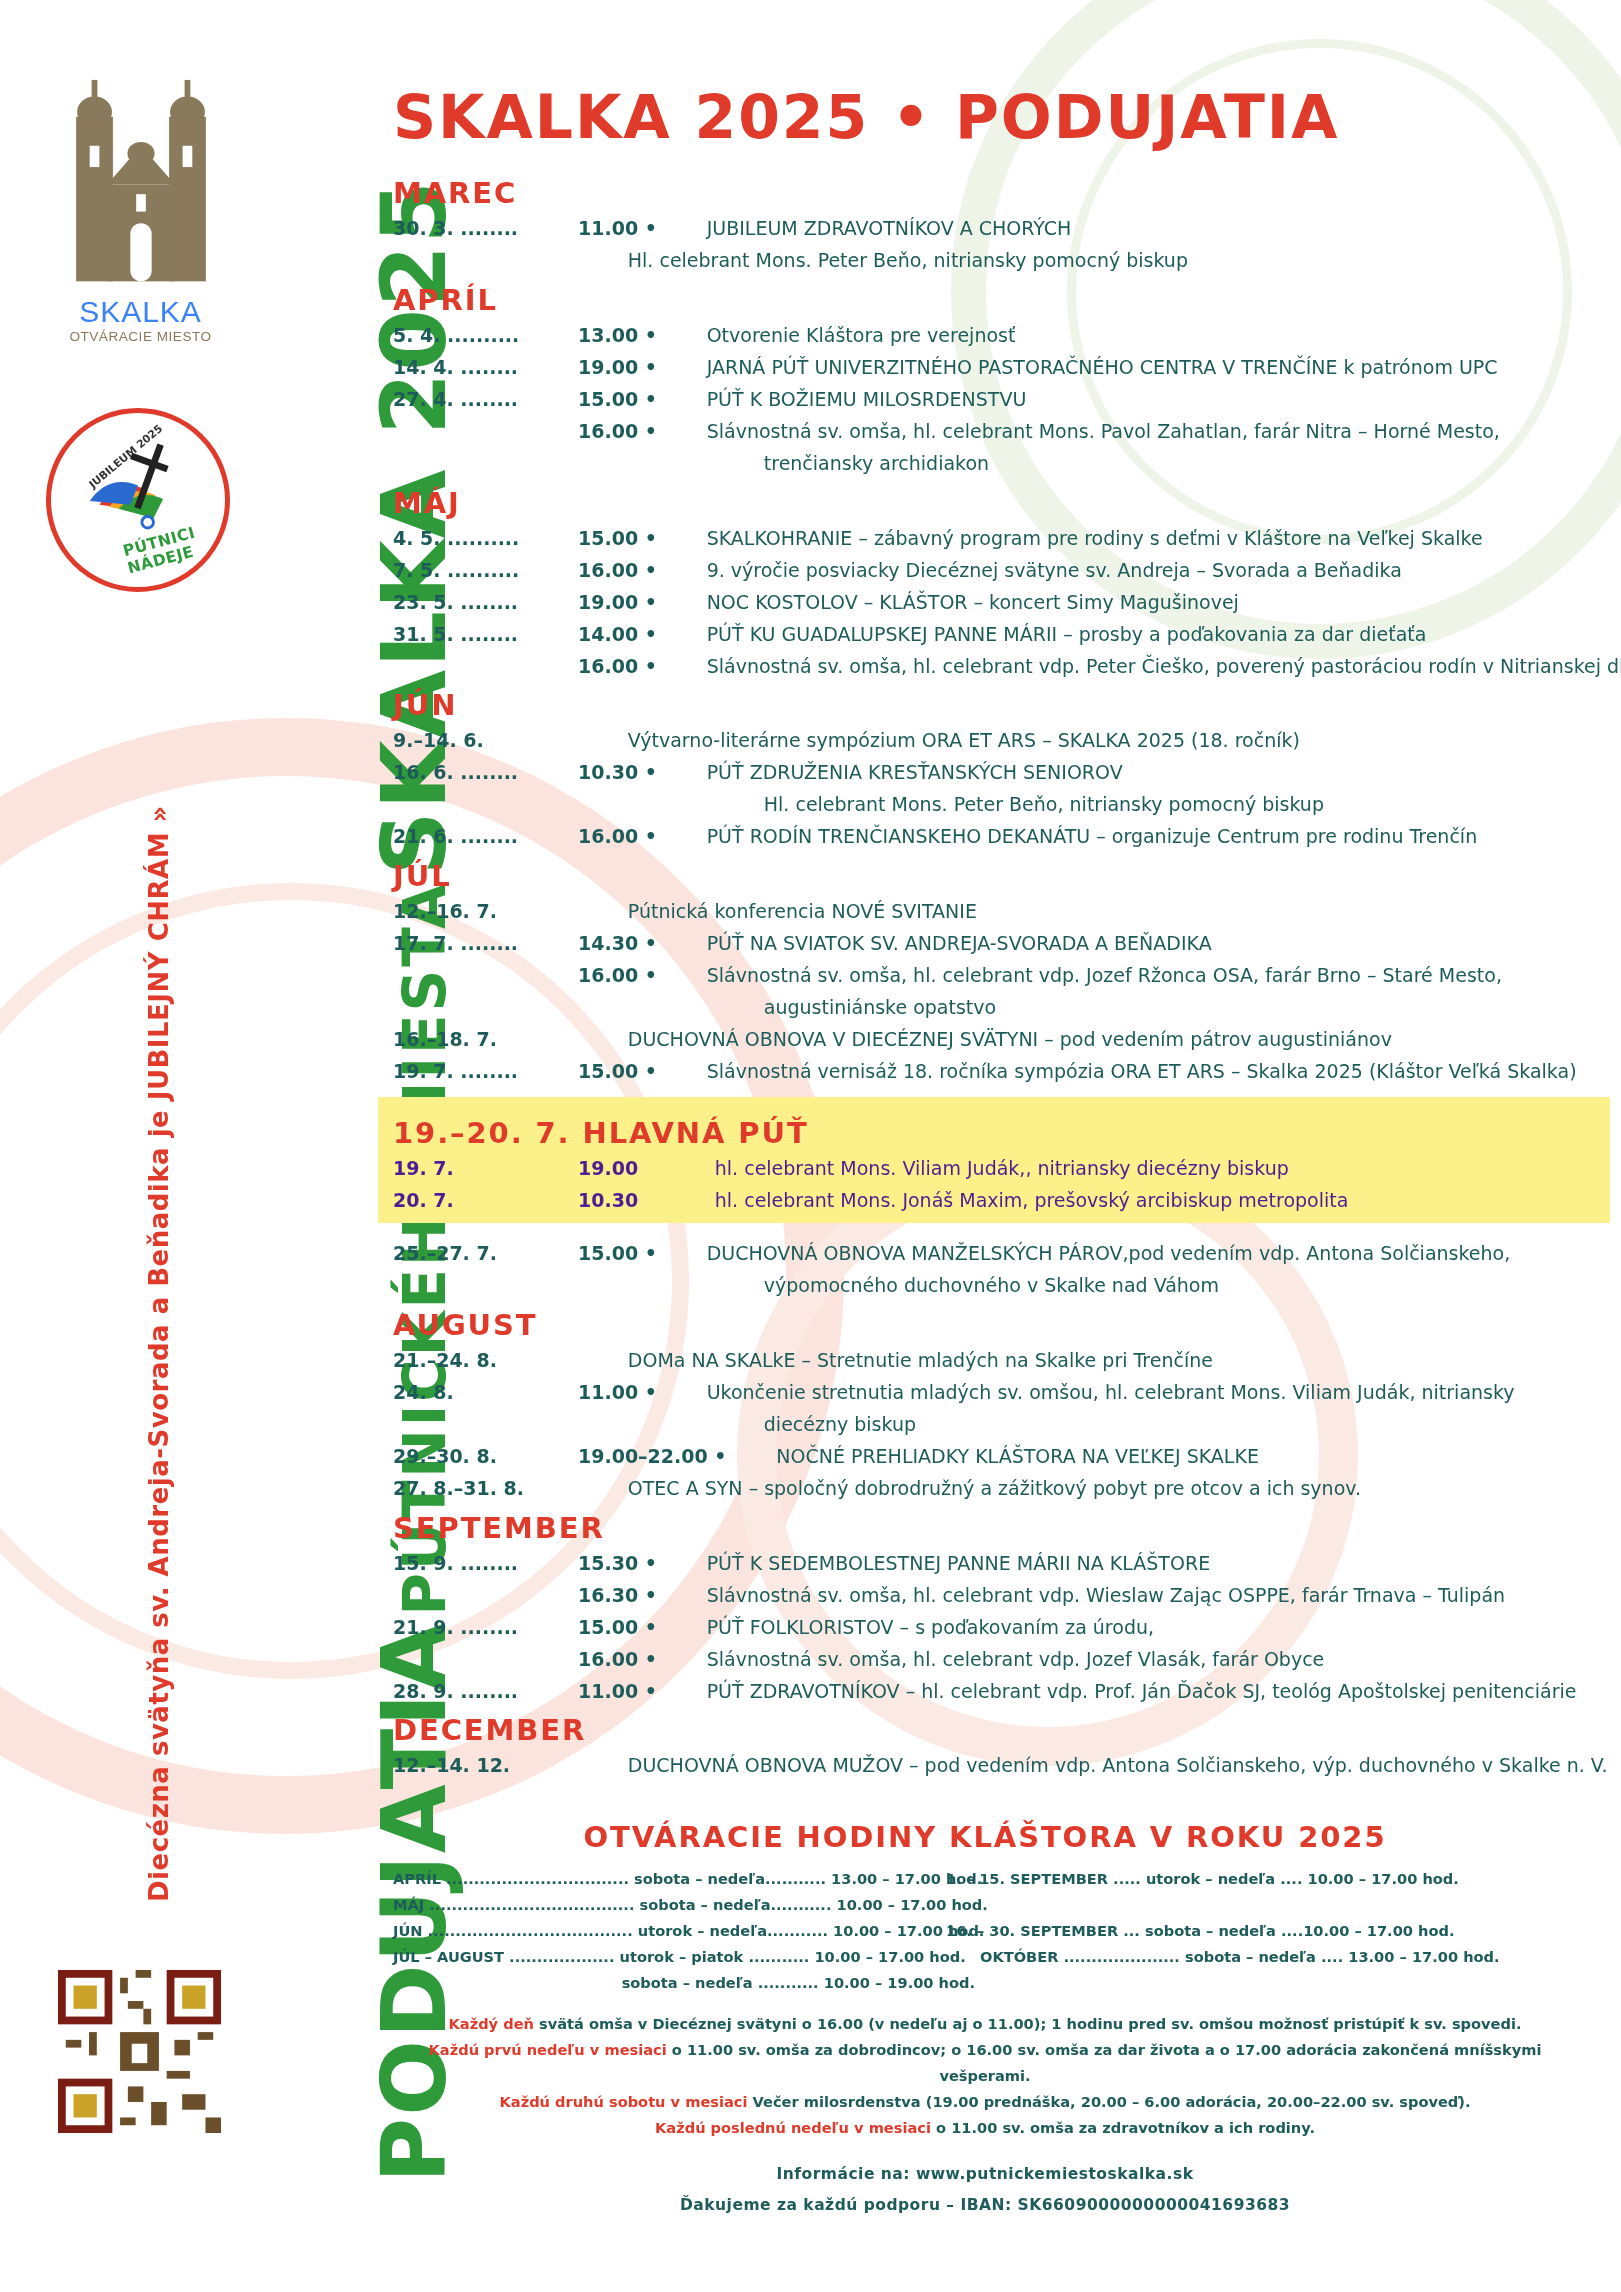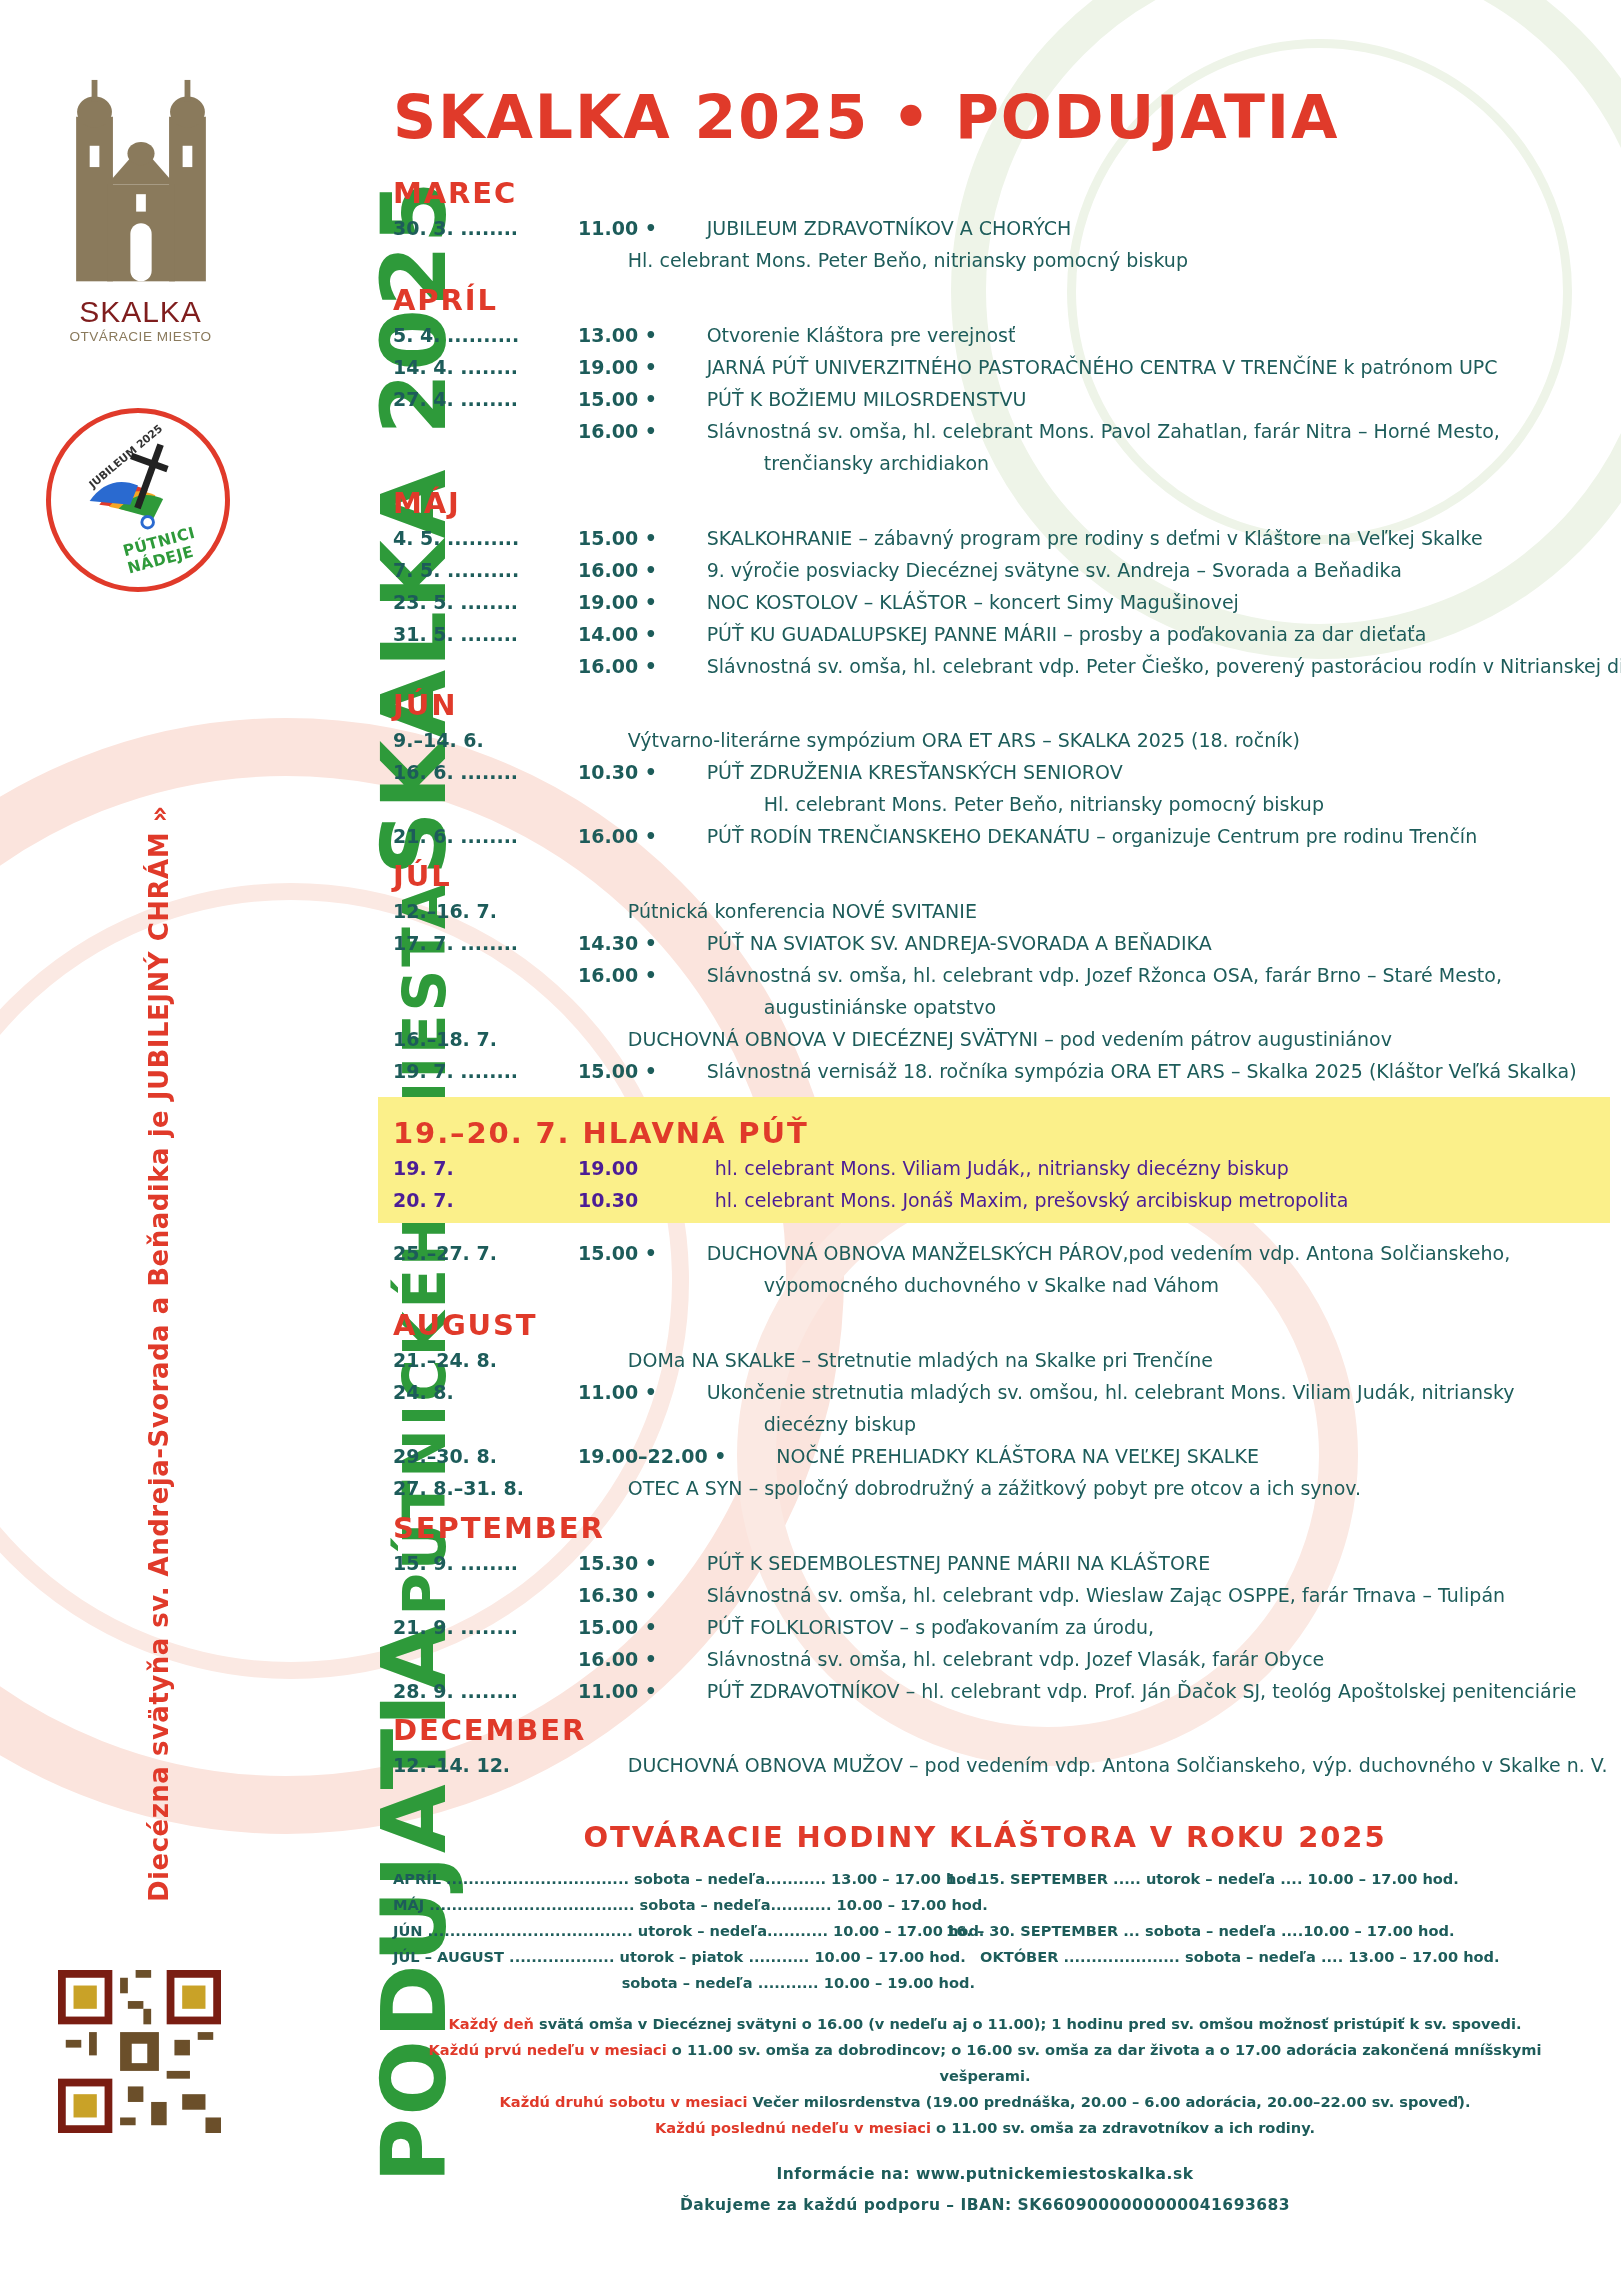--- a/index.html
+++ b/index.html
@@ -15,21 +15,21 @@
   .bg-seal { position: absolute; border-radius: 50%; pointer-events: none; }
   .seal-green { border: 35px solid #eef4e8; width: 737px; height: 737px; left: 951px; top: -78px; }
   .seal-green-inner { border: 9.7px solid #eef4e8; width: 505px; height: 505px; left: 1067px; top: 39px; }
   .seal-red { border: 58px solid #fbe4dd; width: 1116px; height: 1116px; left: -272px; top: 718px; }
   .seal-red-inner { border: 17.5px solid #fbe9e3; width: 796px; height: 796px; left: -107px; top: 883px; }
   .seal-red2 { border: 39px solid #fbe9e3; width: 621px; height: 621px; left: 737px; top: 1145px; }
 
   
   .logo { position: absolute; left: 58px; top: 78px; width: 165px; text-align: center; }
   .logo svg { display: block; margin: 0 auto; }
-  .logo .name { font-family: "Liberation Sans", sans-serif; font-size: 30px; color: #7f1d1d; letter-spacing: 1px; margin-top: 3.9px; }
+  .logo .name { font-family: "Liberation Sans", sans-serif; font-size: 30px; color: #3b82f6; letter-spacing: 1px; margin-top: 3.9px; }
   .logo .sub { font-family: "Liberation Sans", sans-serif; font-size: 13.6px; color: #8a7a5c; letter-spacing: 0.5px; }
 
   
   .jubilee { position: absolute; left: 46px; top: 408px; width: 184px; height: 184px; border-radius: 50%;
     border: 5.8px solid #e03a2a; background: #fff; }
   .jubilee .t1 { position: absolute; left: 29px; top: 37px; font-size: 10.7px; font-weight: bold; color: #333; transform: rotate(-40deg); }
   .jubilee .t2 { position: absolute; left: 73px; top: 116px; font-size: 15.5px; font-weight: bold; color: #2e9a3a; transform: rotate(-15deg); letter-spacing: 0.5px; }
 
   
   .vert-red { position: absolute; left: 144px; top: 1902px; transform-origin: 0 0; transform: rotate(-90deg);

